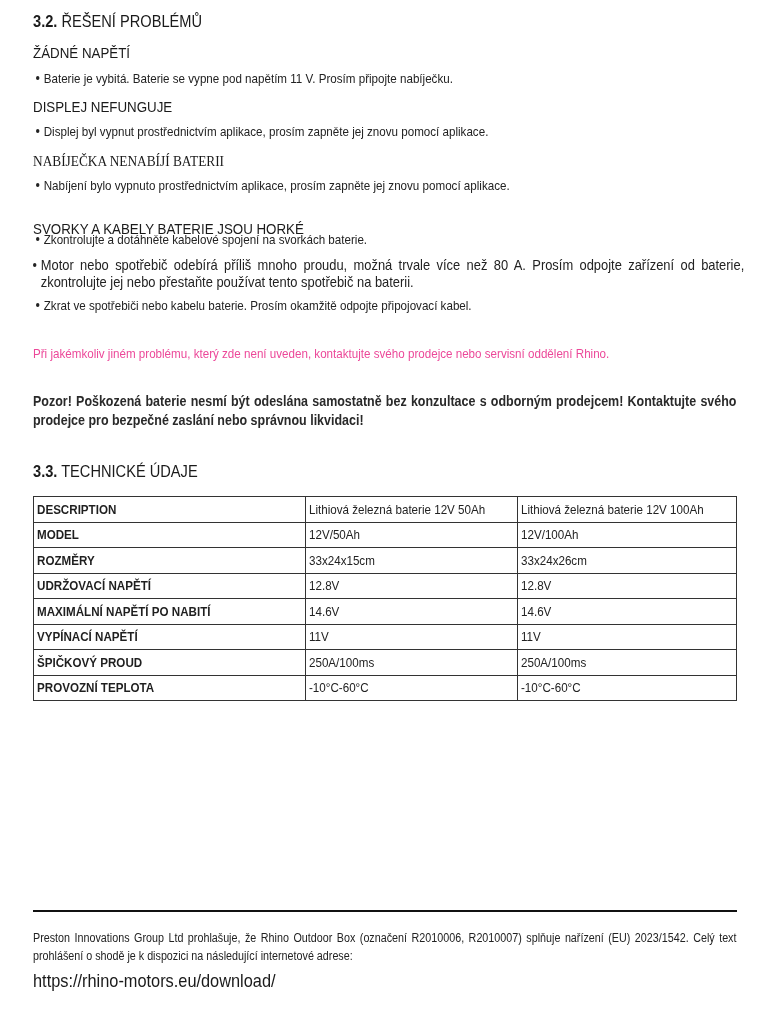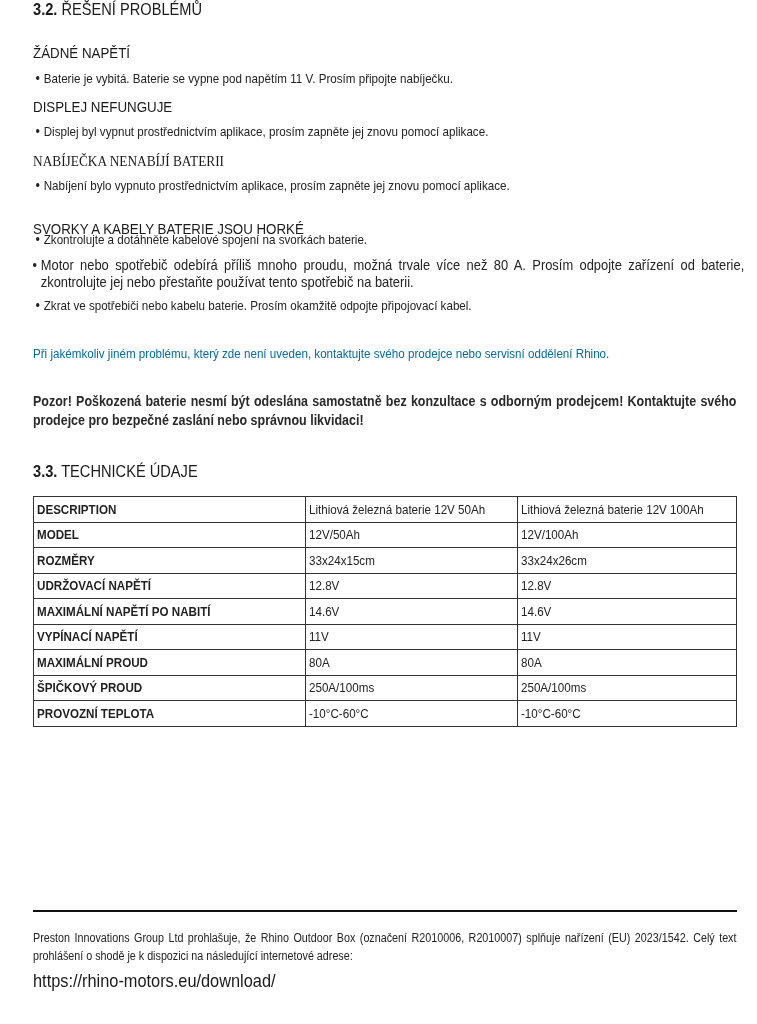--- a/index.html
+++ b/index.html
@@ -8,42 +8,42 @@
     font-family: "Liberation Sans", sans-serif; color: #1a1a1a;
   }
   .page { position: absolute; left: 33px; top: 0; width: 704px; }
   .cond { transform: scaleX(0.86); transform-origin: left center; white-space: nowrap; display: inline-block; }
   .sec-title { position: absolute; left: 0; font-size: 17px; font-weight: normal; color: #1a1a1a; }
   .sec-title b { font-weight: bold; }
   .sub { position: absolute; left: 0; font-size: 15.5px; color: #1a1a1a; }
   .bullet { position: absolute; left: 3px; font-size: 13.5px; color: #222; }
   .bullet .dot { display: inline-block; width: 4px; height: 4px; border-radius: 50%; background: #222; margin-right: 5px; vertical-align: middle; position: relative; top: -1px; }
   .wrapline { position: absolute; left: 0; width: 704px; font-size: 15px; color: #222; line-height: 17px; }
-  .para { position: absolute; left: 0; font-size: 13.5px; color: #0369a1; }
+  .para { position: absolute; left: 0; font-size: 13.5px; color: #ec4899; }
   .warn { position: absolute; left: 0; font-size: 14.5px; font-weight: bold; color: #2a2a2a; line-height: 19px; }
   table.spec {
     position: absolute; left: 0; top: 496px; width: 704px;
     border-collapse: collapse; font-size: 13.5px; padding-left: 44px;
   }
   table.spec td {
     border: 1.5px solid #333; height: 24.5px; padding: 0 3px; vertical-align: middle; color: #222;
   }
   table.spec td.lab { width: 314px; font-weight: bold; color: #1f1f1f; }
   table.spec td.v1 { width: 182px; }
   table.spec td.v2 { width: 188px; }
   .rule { position: absolute; left: 0; top: 910px; width: 704px; height: 0; border-top: 2.5px solid #111; }
   .decl { position: absolute; left: 0; top: 929px; width: 704px; font-size: 12.5px; line-height: 18px; color: #222; }
   .url { position: absolute; left: 0; top: 970px; font-size: 19px; color: #1a1a1a; text-decoration: none; }
 </style>
 </head>
 <body>
 
 <div class="page">
 
-  <div class="sec-title" style="top:0;">
+  <div class="sec-title" style="top:12px;">
     <span class="cond"><b>3.2.</b> <span>ŘEŠENÍ PROBLÉMŮ</span></span>
   </div>
 
   <div class="sub" style="top:44px;"><span class="cond">ŽÁDNÉ NAPĚTÍ</span></div>
   <div class="bullet" style="top:71px;"><span class="cond"><span class="dot"></span><span>Baterie je vybitá. Baterie se vypne pod napětím 11 V. Prosím připojte nabíječku.</span></span></div>
 
   <div class="sub" style="top:98px;"><span class="cond">DISPLEJ NEFUNGUJE</span></div>
   <div class="bullet" style="top:124px;"><span class="cond"><span class="dot"></span><span>Displej byl vypnut prostřednictvím aplikace, prosím zapněte jej znovu pomocí aplikace.</span></span></div>
 
   <div class="sub" style="top:152px;font-family:Liberation Serif, serif;"><span class="cond">NABÍJEČKA NENABÍJÍ BATERII</span></div>
@@ -92,25 +92,20 @@
         <td class="lab"><span class="cond">MAXIMÁLNÍ NAPĚTÍ PO NABITÍ</span></td>
         <td class="v1"><span class="cond">14.6V</span></td>
         <td class="v2"><span class="cond">14.6V</span></td>
       </tr>
       <tr>
         <td class="lab"><span class="cond">VYPÍNACÍ NAPĚTÍ</span></td>
         <td class="v1"><span class="cond">11V</span></td>
         <td class="v2"><span class="cond">11V</span></td>
       </tr>
       <tr>
-        <td class="lab"><span class="cond">MAXIMÁLNÍ PROUD</span></td>
-        <td class="v1"><span class="cond">80A</span></td>
-        <td class="v2"><span class="cond">80A</span></td>
-      </tr>
-      <tr>
         <td class="lab"><span class="cond">ŠPIČKOVÝ PROUD</span></td>
         <td class="v1"><span class="cond">250A/100ms</span></td>
         <td class="v2"><span class="cond">250A/100ms</span></td>
       </tr>
       <tr>
         <td class="lab"><span class="cond">PROVOZNÍ TEPLOTA</span></td>
         <td class="v1"><span class="cond">-10°C-60°C</span></td>
         <td class="v2"><span class="cond">-10°C-60°C</span></td>
       </tr>
     </tbody>

